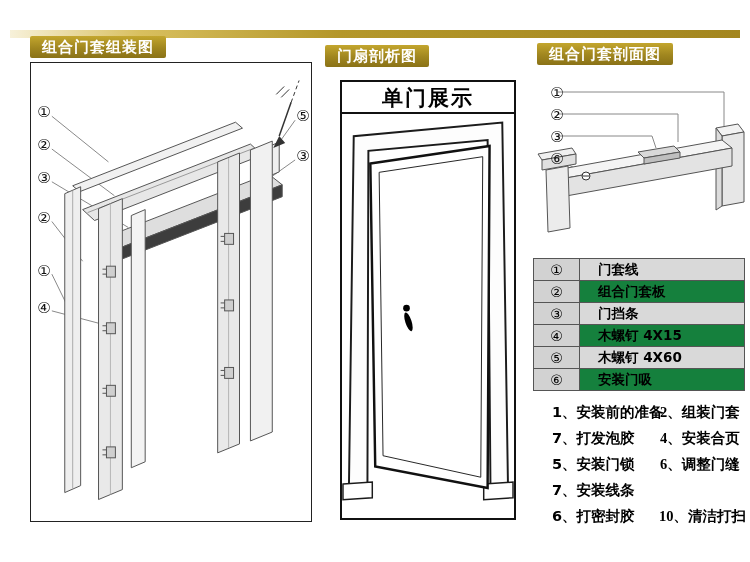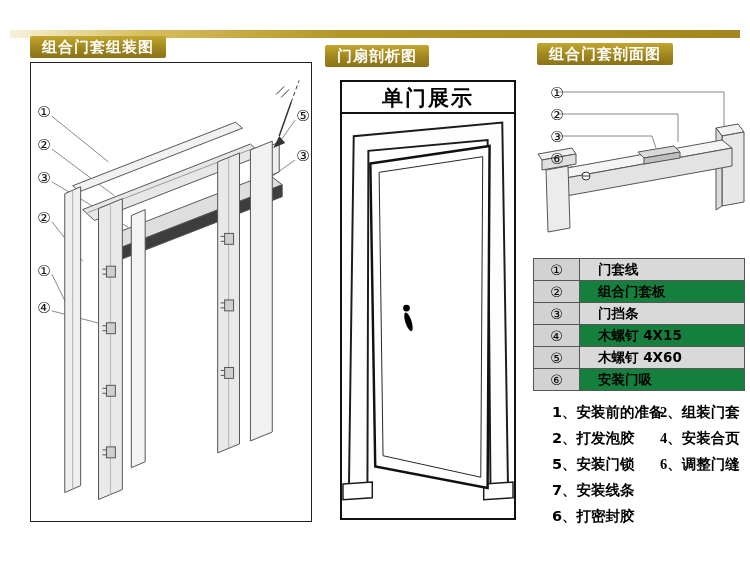--- a/index.html
+++ b/index.html
@@ -223,28 +223,29 @@
       </tr>
     </tbody>
   </table>
 
   <div class="steps">
     <div class="srow">
       <span class="sl">1、安装前的准备</span>
       <span class="sr">2、组装门套</span>
     </div>
     <div class="srow">
-      <span class="sl">2、打发泡胶</span>
+      <span class="sl">7、打发泡胶</span>
       <span class="sr">4、安装合页</span>
     </div>
     <div class="srow">
       <span class="sl">5、安装门锁</span>
       <span class="sr">6、调整门缝</span>
     </div>
     <div class="srow">
       <span class="sl">7、安装线条</span>
     </div>
     <div class="srow">
       <span class="sl">6、打密封胶</span>
+      <span class="sr">10、清洁打扫</span>
     </div>
   </div>
 
 </div>
 
 </body></html>

